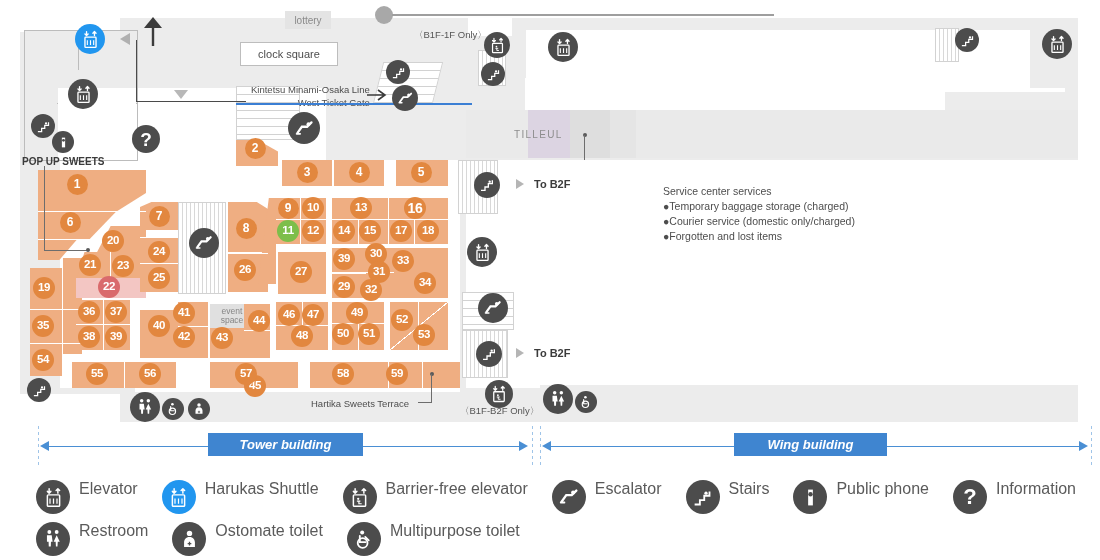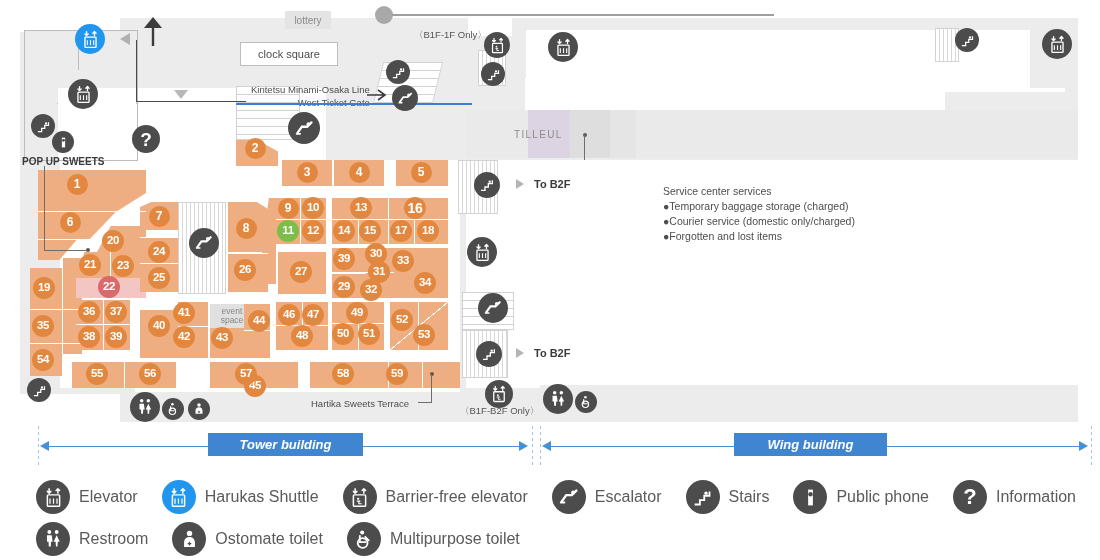--- a/index.html
+++ b/index.html
@@ -87,21 +87,21 @@
   .barrowL{border-right:9px solid #4a8fd4;}
   .barrowR{border-left:9px solid #4a8fd4;}
   .bbox{
     position:absolute;background:#3f85d0;color:#ffffff;font-weight:bold;font-size:13px;
     display:flex;align-items:center;justify-content:center;top:9px;height:23px;
   }
 
   
   #legend{position:absolute;left:0;top:470px;width:1100px;height:90px;}
   .lgrow{position:absolute;display:flex;align-items:center;}
-  .lgitem{display:flex;align-items:center;margin-right:24px;}
+  .lgitem{display:flex;margin-right:24px;}
   .lgicon{
     width:34px;height:34px;border-radius:50%;background:#4c4c4c;color:#fff;
     display:flex;align-items:center;justify-content:center;flex:0 0 34px;
   }
   .lgicon.blue{background:#2196ef;}
   .lgtxt{margin-left:9px;font-size:16px;color:#5a5a5a;white-space:nowrap;}
 </style>
 </head>
 <body>
 

